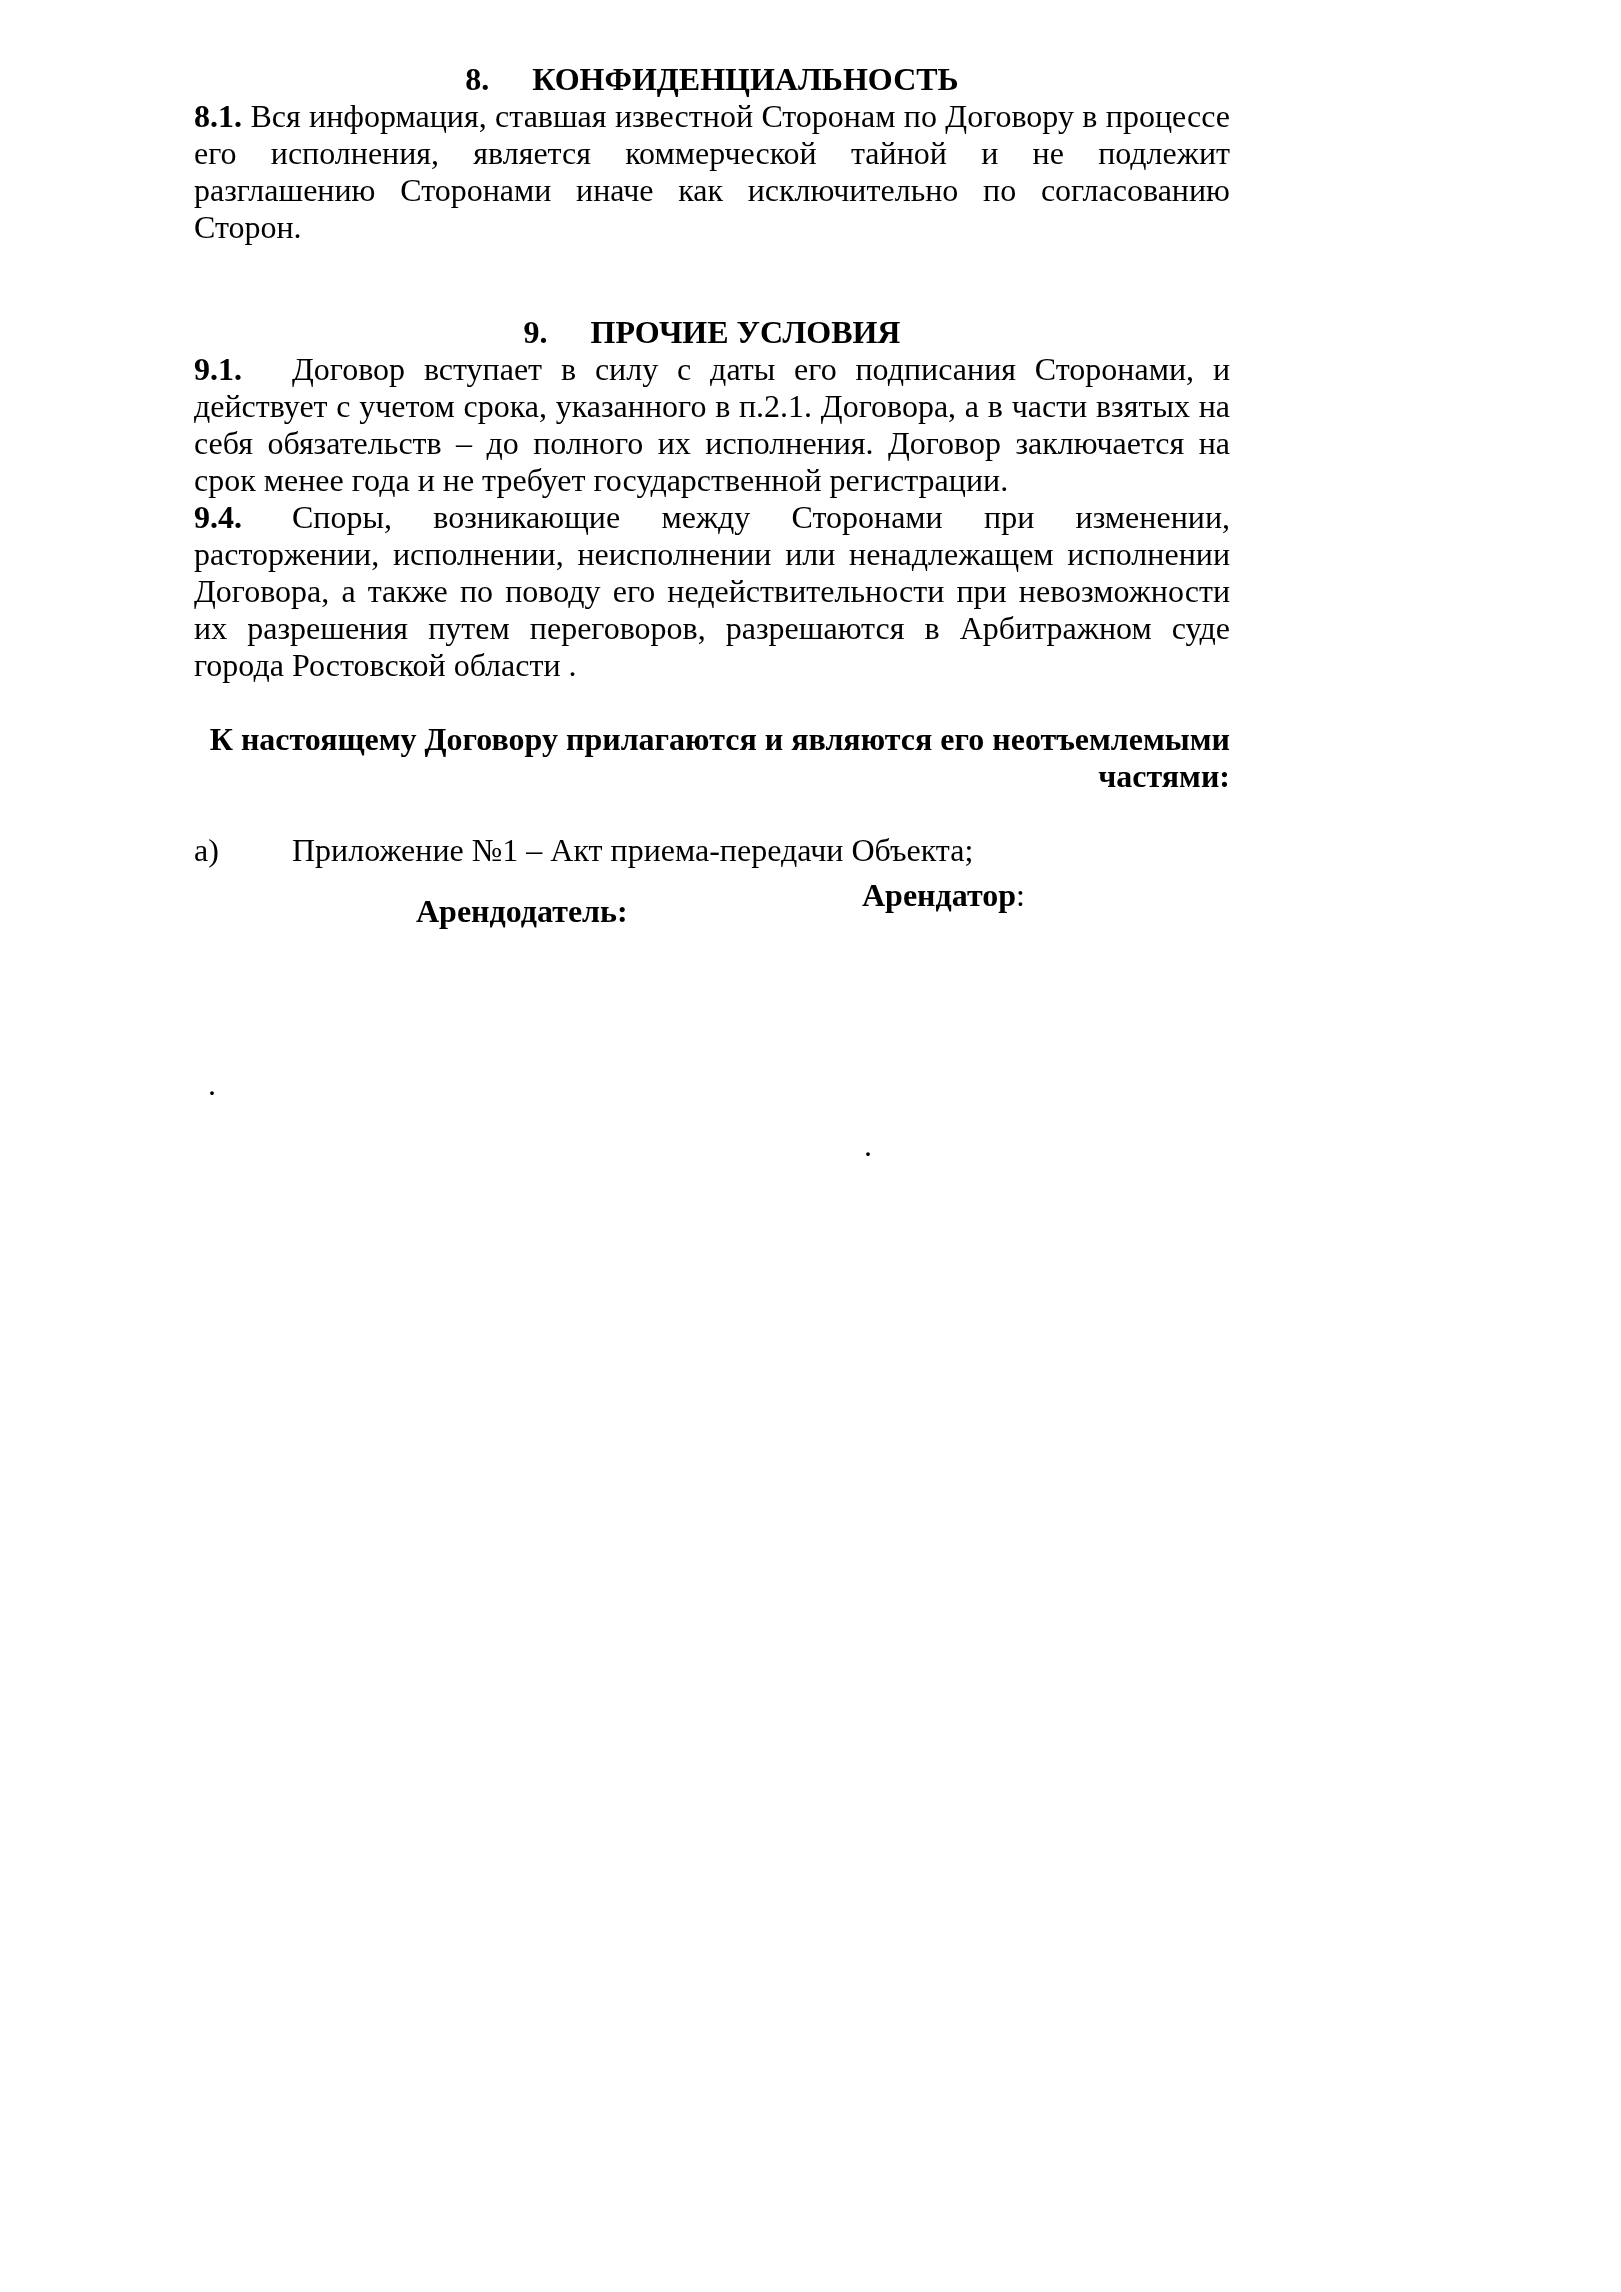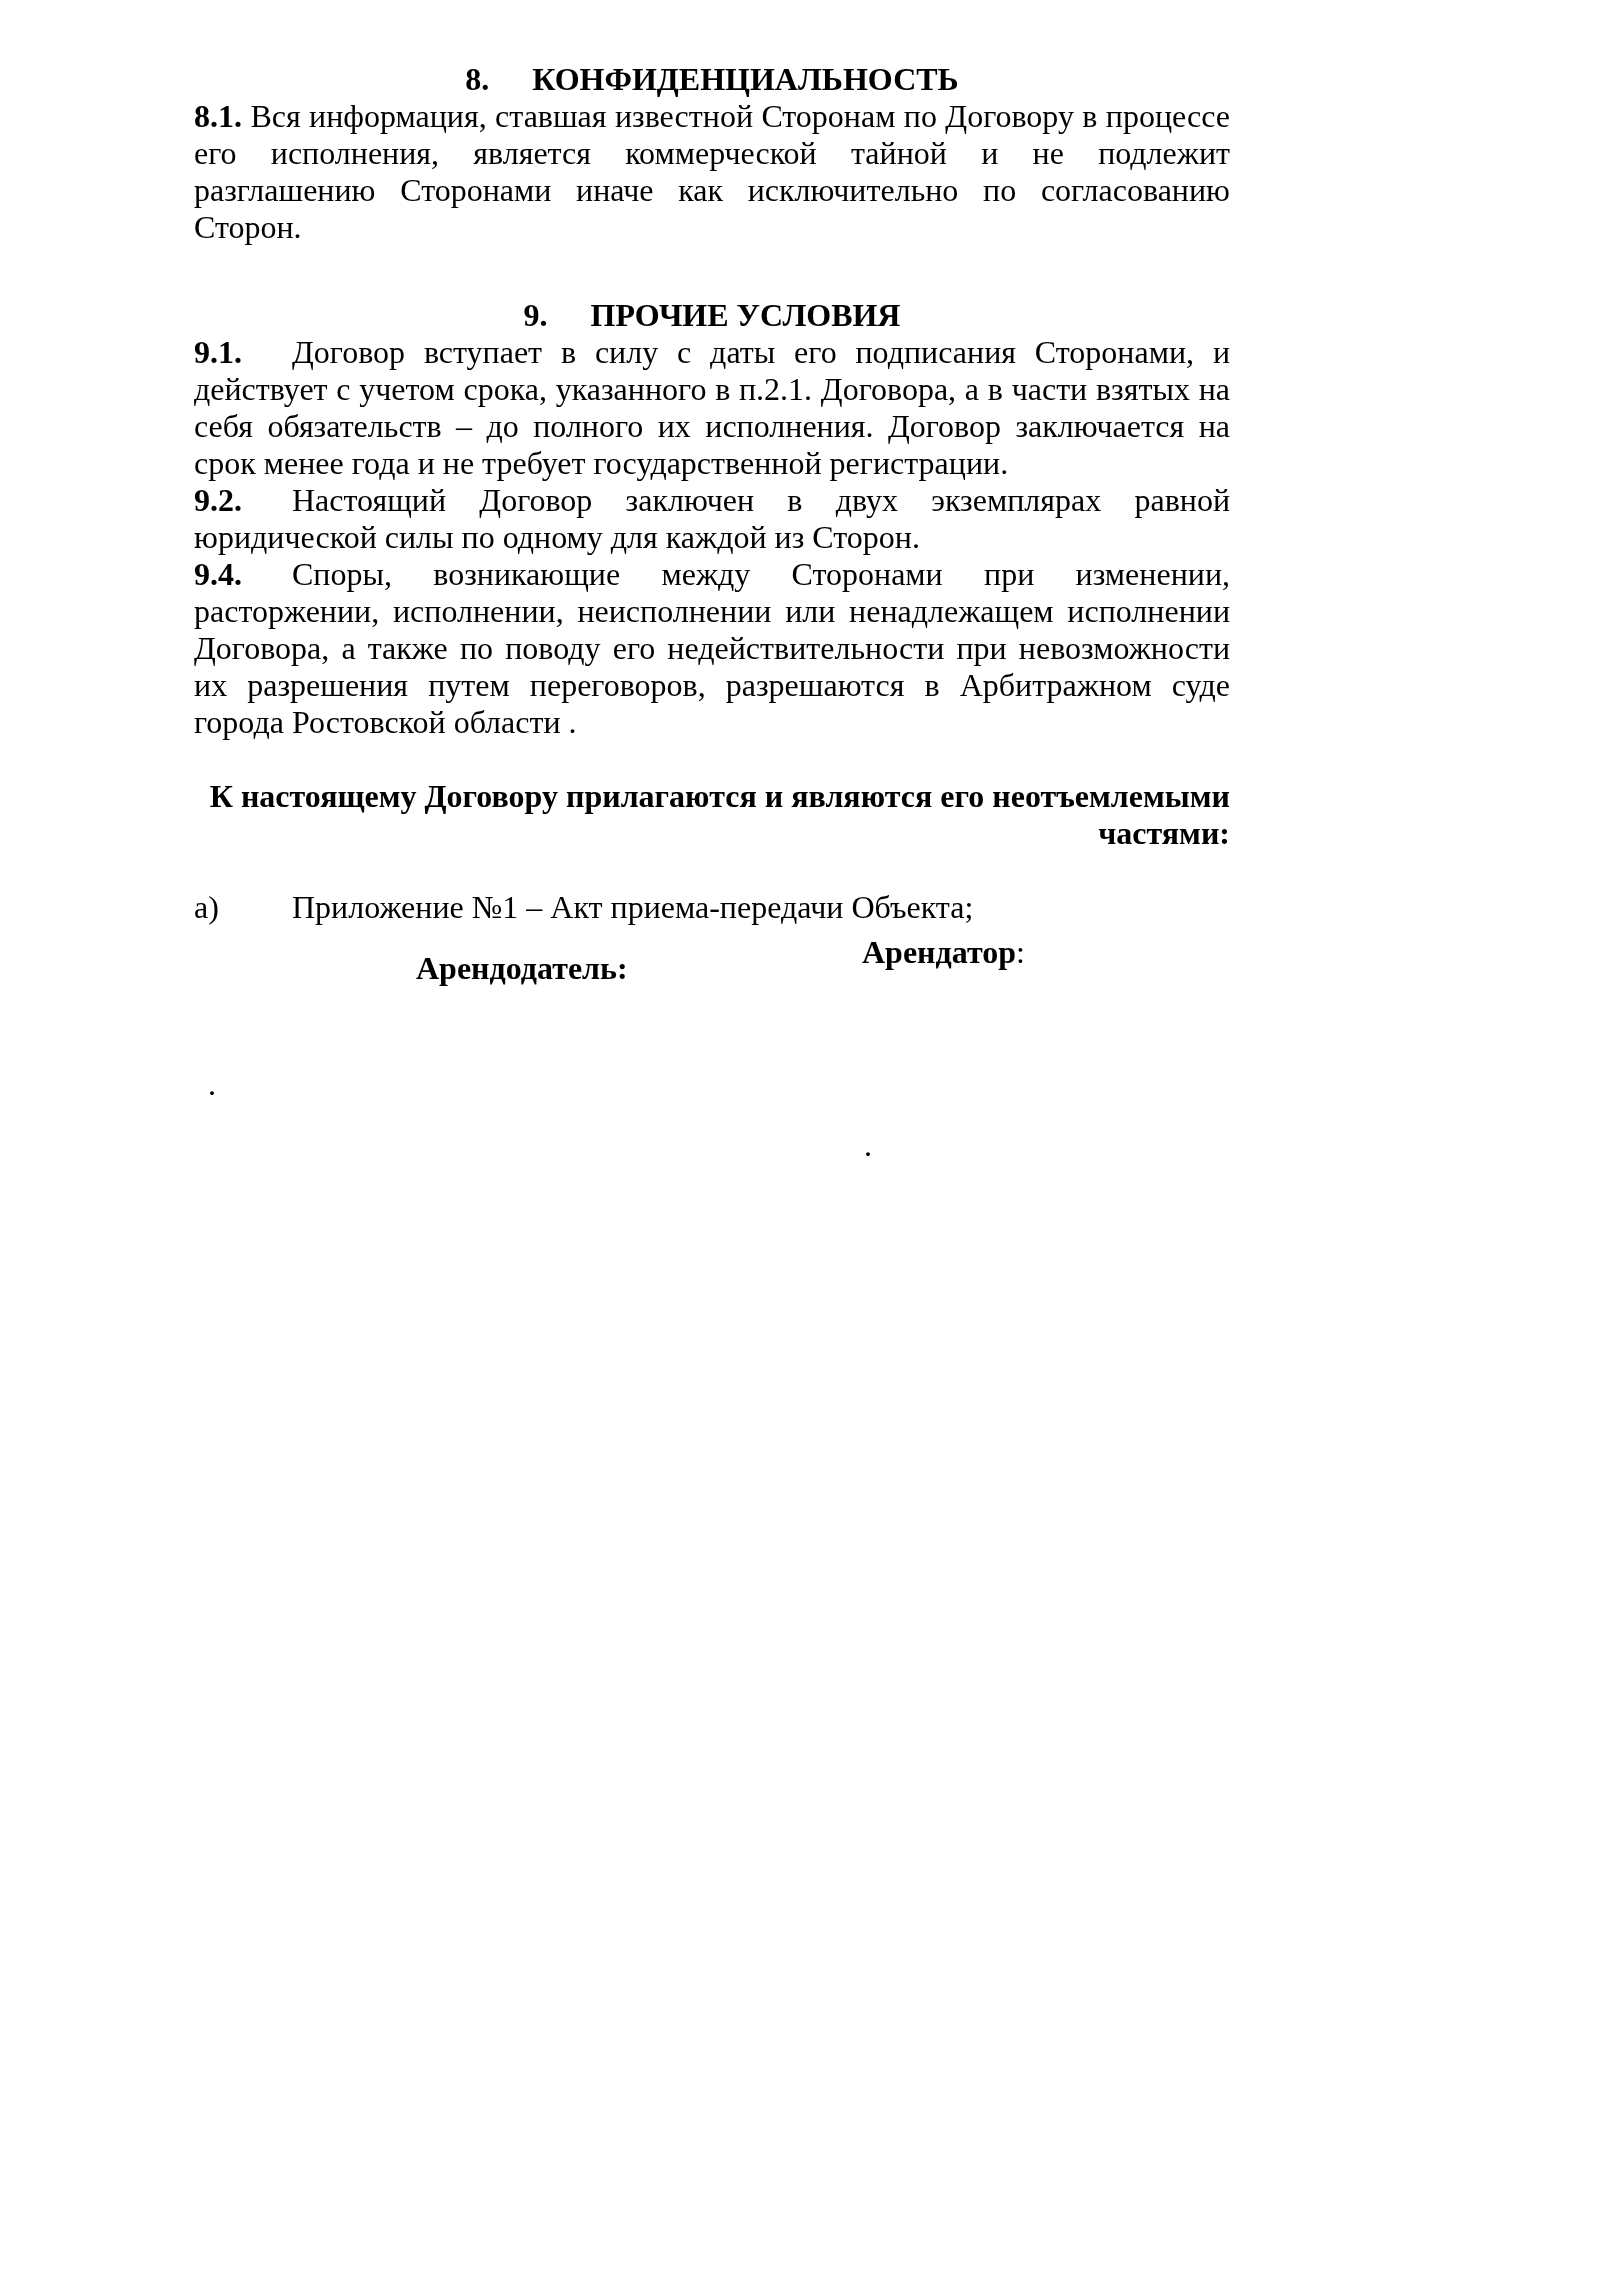--- a/index.html
+++ b/index.html
@@ -30,21 +30,21 @@
   .num-tab {
     font-weight: bold;
     display: inline-block;
     width: 98px;
   }
   .marker-tab {
     display: inline-block;
     width: 98px;
     font-weight: normal;
   }
-  .sp-before-9 { margin-top: 51px; }
+  .sp-before-9 { margin-top: 68px; }
   .sp-line { margin-top: 37px; }
   .attach-heading {
     font-weight: bold;
     text-align: right;
   }
   .sp-before-10 { margin-top: 17.6px; }
   .sig-row {
     position: relative;
     height: 37px;
     margin-top: 7.8px;
@@ -64,21 +64,20 @@
   <div class="content">
 
     <div class="h-center"><span>8.</span><span class="htab"></span><span>КОНФИДЕНЦИАЛЬНОСТЬ</span></div>
 
     <p class="para"><span class="num-inline">8.1.</span> <span>Вся информация, ставшая известной Сторонам по Договору в процессе его исполнения, является коммерческой тайной и не подлежит разглашению Сторонами иначе как исключительно по согласованию Сторон.</span></p>
 
     <div class="h-center sp-before-9"><span>9.</span><span class="htab"></span><span>ПРОЧИЕ УСЛОВИЯ</span></div>
 
     <p class="para"><span class="num-tab">9.1.</span><span>Договор вступает в силу с даты его подписания Сторонами, и действует с учетом срока, указанного в п.2.1. Договора, а в части взятых на себя обязательств – до полного их исполнения. Договор заключается на срок менее года и не требует государственной регистрации.</span></p>
 
-    <p class="para"><span class="num-tab">9.2.</span><span>Настоящий Договор заключен в двух экземплярах равной юридической силы по одному для каждой из Сторон.</span></p>
 
 
     <p class="para"><span class="num-tab">9.4.</span><span>Споры, возникающие между Сторонами при изменении, расторжении, исполнении, неисполнении или ненадлежащем исполнении Договора, а также по поводу его недействительности при невозможности их разрешения путем переговоров, разрешаются в Арбитражном суде города Ростовской области .</span></p>
 
     <p class="attach-heading sp-line"><span>К настоящему Договору прилагаются и являются его неотъемлемыми частями:</span></p>
 
     <p class="para sp-line"><span class="marker-tab">а)</span><span>Приложение №1 – Акт приема-передачи Объекта;</span></p>
 
 
     <div class="sig-row">

